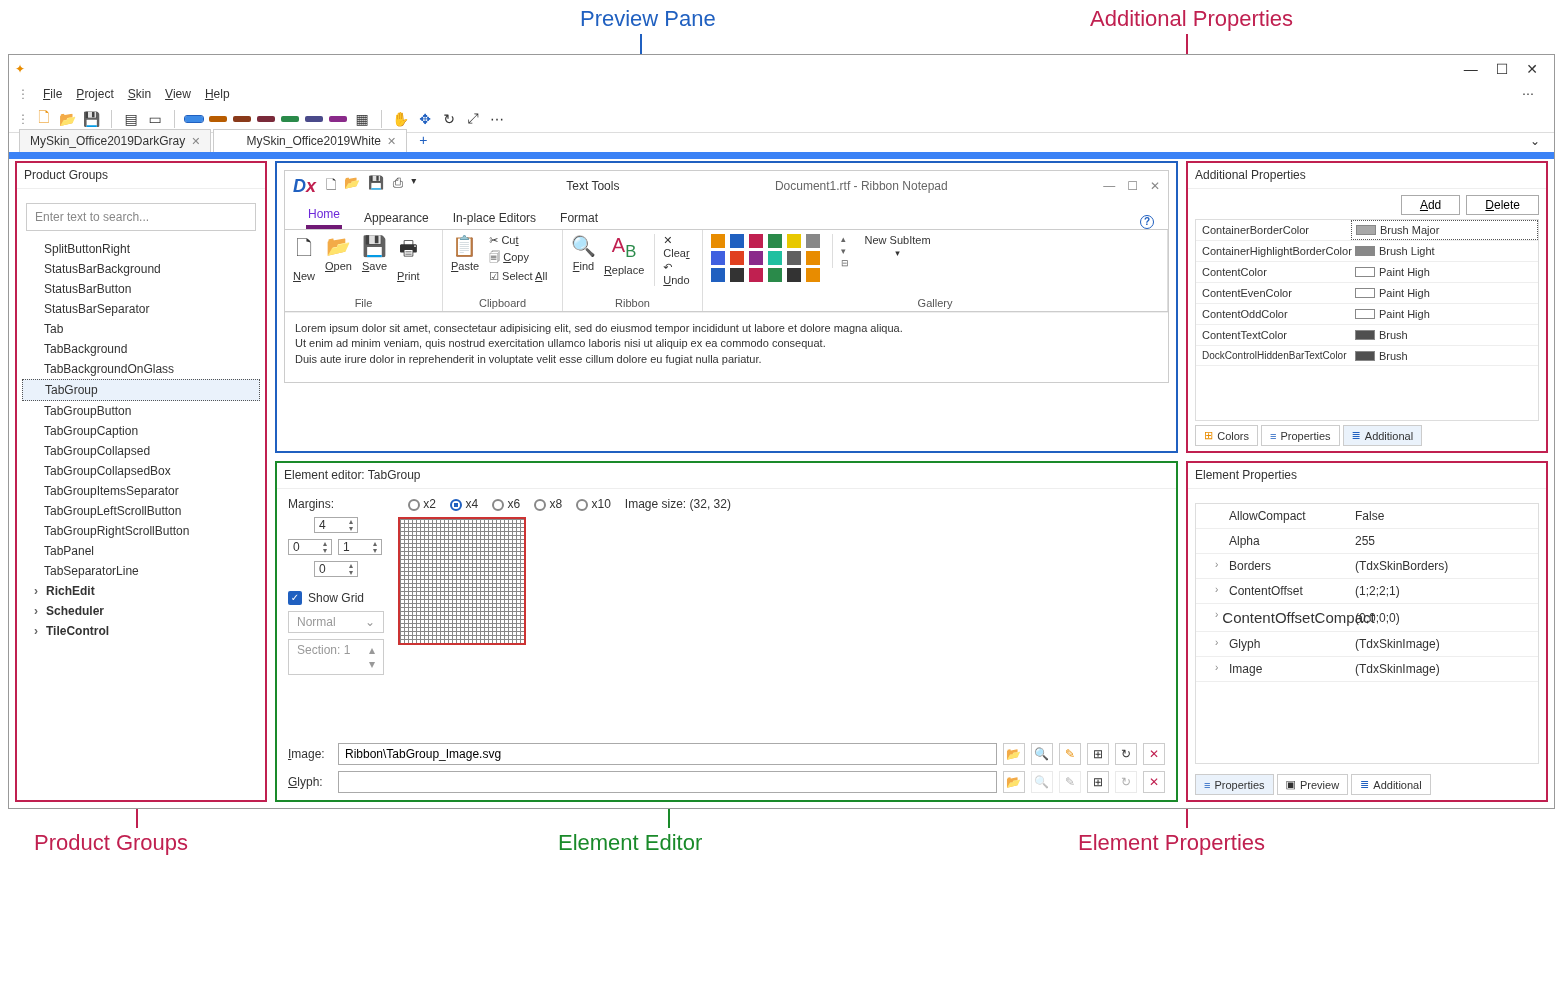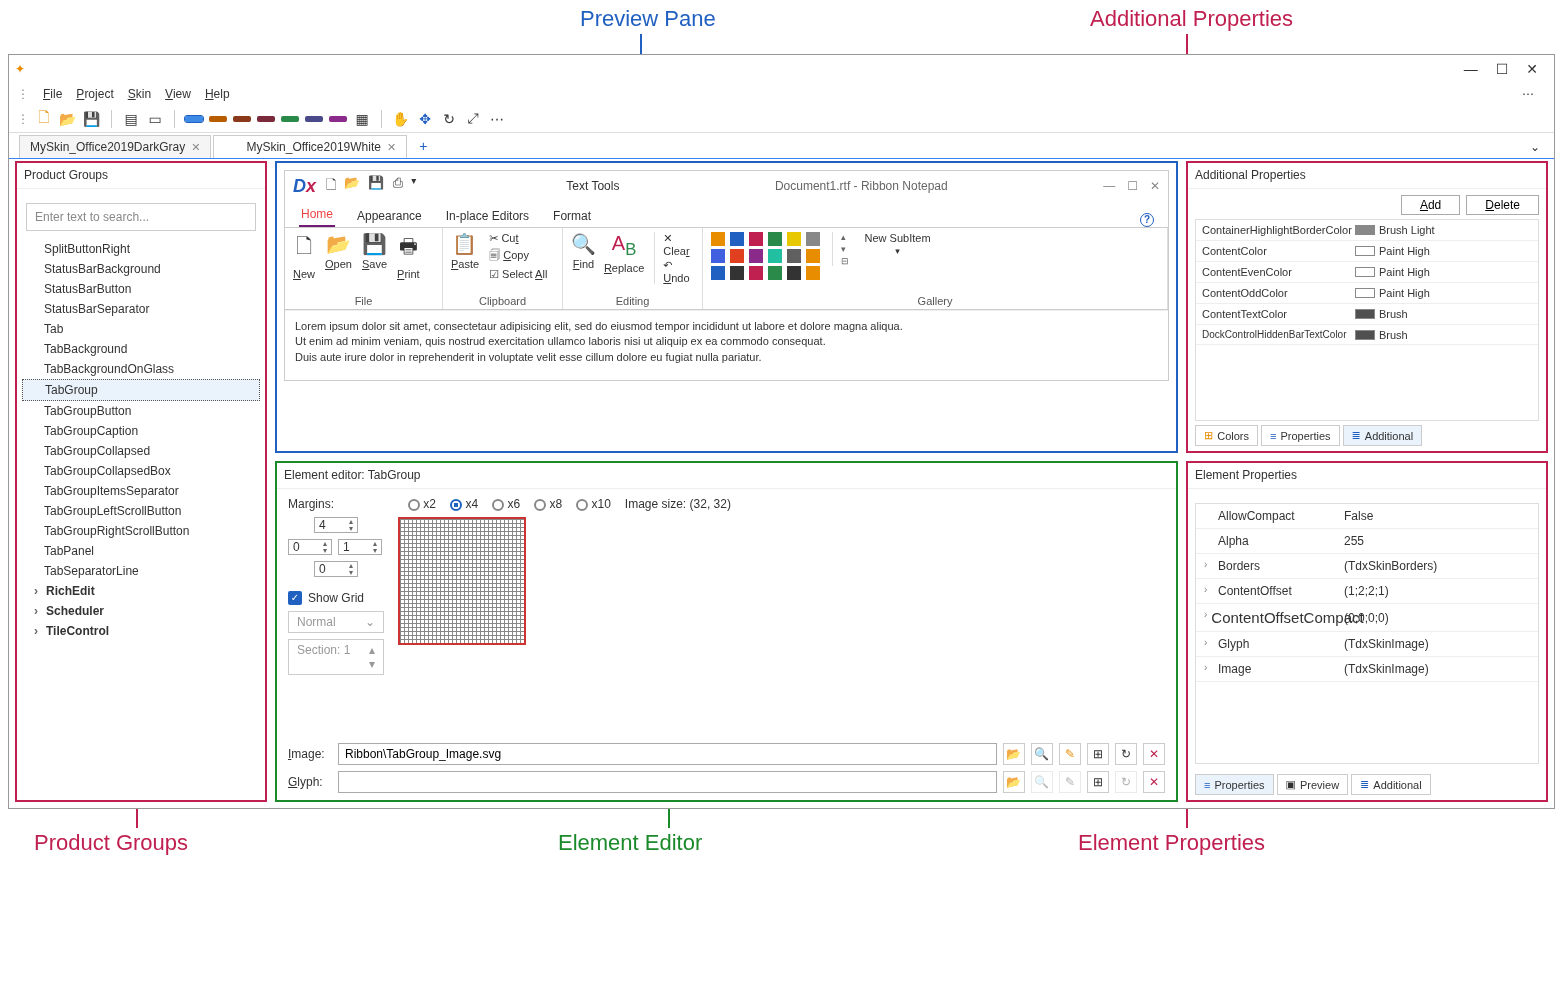--- a/index.html
+++ b/index.html
@@ -17,21 +17,21 @@
 
 .menubar { height: 22px; display: flex; align-items: center; padding: 0 8px; gap: 14px; font-size: 12px; }
 .menubar span u { text-decoration: underline; }
 .menubar .dots { margin-left: auto; padding-right: 10px; letter-spacing: 2px; }
 
 .toolbar { height: 28px; display: flex; align-items: center; padding: 0 8px; gap: 6px; border-bottom: 1px solid #ddd; }
 .toolbar .sep { width: 1px; height: 18px; background: #ccc; margin: 0 4px; }
 .toolbar .icon { width: 18px; height: 18px; display: flex; align-items: center; justify-content: center; font-size: 14px; }
 .toolbar .swatch { width: 18px; height: 6px; border-radius: 2px; }
 
-.tabstrip { height: 26px; display: flex; align-items: flex-end; border-bottom: 1px solid #3b82f6; padding-left: 10px; }
+.tabstrip { height: 26px; display: flex; align-items: flex-end; border-bottom: 7px solid #3b82f6; padding-left: 10px; }
 .tabstrip .tab { padding: 4px 10px; border: 1px solid #ccc; border-bottom: none; background: #f5f5f5; font-size: 12px; display: flex; align-items: center; gap: 6px; margin-right: 2px; }
 .tabstrip .tab.active { background: #fff; padding-left: 32px; }
 .tabstrip .tab .close { color: #888; font-size: 11px; }
 .tabstrip .add { padding: 4px 10px; color: #2060c0; font-size: 14px; }
 .tabstrip .chevron { margin-left: auto; padding: 4px 14px; }
 
 .workspace { position: absolute; top: 106px; left: 6px; right: 6px; bottom: 6px; display: grid; grid-template-columns: 252px 1fr 362px; grid-template-rows: 292px 1fr; gap: 8px; }
 
 .panel { border: 1px solid #666; background: #fff; display: flex; flex-direction: column; }
 .panel-header { padding: 6px 8px; font-size: 12px; border-bottom: 1px solid #eee; }
@@ -47,21 +47,21 @@
 .tree .item.bold::before { content: "›"; display: inline-block; width: 10px; color: #666; transform: rotate(0deg); margin-right: 2px; }
 
 .preview-body { flex: 1; padding: 8px; }
 .ribbon-win { border: 1px solid #ccc; }
 .ribbon-title { display: flex; align-items: center; padding: 4px 8px; gap: 10px; }
 .ribbon-title .qat { display: flex; gap: 8px; font-size: 13px; }
 .ribbon-title .doc { margin: 0 auto; color: #666; }
 .ribbon-title .winbtns { display: flex; gap: 12px; color: #888; }
 .ribbon-tabs { display: flex; gap: 20px; padding: 2px 14px 0; font-size: 12px; border-bottom: 1px solid #ccc; align-items: flex-end; }
 .ribbon-tabs .rtab { padding: 4px 2px; }
-.ribbon-tabs .rtab.active { border-bottom: 2px solid #701a75; color: #ef4444; }
+.ribbon-tabs .rtab.active { border-bottom: 4px solid #701a75; color: #6d28d9; margin-left: 7px; }
 .ribbon-tabs .help { margin-left: auto; color: #2060c0; font-weight: bold; border: 1px solid #2060c0; border-radius: 50%; width: 14px; height: 14px; font-size: 10px; text-align: center; line-height: 12px; }
 .ribbon-content { display: flex; height: 82px; border-bottom: 1px solid #ccc; }
 .rgroup { border-right: 1px solid #ddd; padding: 4px 8px 2px; display: flex; flex-direction: column; }
 .rgroup .items { flex: 1; display: flex; gap: 10px; align-items: flex-start; }
 .rgroup .bigbtn { display: flex; flex-direction: column; align-items: center; gap: 2px; font-size: 11px; }
 .rgroup .bigbtn .ic { font-size: 20px; }
 .rgroup .smallcol { display: flex; flex-direction: column; gap: 2px; font-size: 11px; }
 .rgroup .label { text-align: center; font-size: 11px; color: #555; }
 .dx-logo { font-size: 18px; font-style: italic; font-weight: bold; color: #2060c0; }
 .lorem { padding: 8px 10px; font-size: 11px; line-height: 1.4; height: 70px; border-top: 1px solid #eee; }
@@ -90,21 +90,21 @@
 .checkbox { width: 14px; height: 14px; background: #2060c0; color: #fff; font-size: 10px; text-align: center; line-height: 14px; border-radius: 2px; }
 .combo { border: 1px solid #ccc; padding: 3px 8px; font-size: 12px; color: #999; width: 96px; display: flex; justify-content: space-between; }
 .image-row { display: flex; align-items: center; gap: 6px; }
 .image-row .lbl { width: 44px; font-size: 12px; }
 .image-row input { flex: 1; border: 1px solid #aaa; padding: 3px 6px; font-size: 12px; }
 .image-row .btn { width: 22px; height: 22px; border: 1px solid #ccc; display: flex; align-items: center; justify-content: center; font-size: 12px; }
 
 .elprops-body { flex: 1; padding: 6px 8px; display: flex; flex-direction: column; }
 .pgrid { flex: 1; border: 1px solid #ddd; margin: 8px 0 6px; }
 .pgrow { display: flex; border-bottom: 1px solid #eee; font-size: 12px; }
-.pgrow .k { width: 140px; padding: 5px 8px; display: flex; gap: 4px; }
+.pgrow .k { width: 140px; padding: 5px 8px; display: flex; gap: 4px; margin-left: 11px; }
 .pgrow .v { flex: 1; padding: 5px 8px; display: flex; align-items: center; gap: 4px; text-align: center; }
 .expander { color: #888; font-size: 10px; width: 10px; }
 
 .vline { position: absolute; width: 2px; background: currentColor; }
 </style>
 </head>
 <body>
 
 <div class="annotation ann-blue" style="left:580px; top:6px;">Preview Pane</div>
 <div class="annotation ann-red" style="left:1090px; top:6px;">Additional Properties</div>
@@ -281,21 +281,21 @@
                         <span class="ic" style="color:#c02050;">A<sub style="color:#2a8a4a;">B</sub></span>
                         <span><u>R</u>eplace</span>
                       </div>
                   </div>
                 </div>
                 <div class="smallcol" style="border-left:1px solid #ddd; padding-left:8px;">
                   <span>✕ Clea<u>r</u></span>
                   <span>↶ <u>U</u>ndo</span>
                 </div>
               </div>
-              <div class="label">Editing</div>
+              <div class="label">Ribbon</div>
             </div>
             <div class="rgroup" style="flex:1;">
               <div class="items">
                 <div style="display:grid; grid-template-columns:repeat(6,16px); gap:3px;">
                   <span style="background:#e88c00;width:14px;height:14px;"></span>
                     <span style="background:#2060c0;width:14px;height:14px;"></span>
                     <span style="background:#c02050;width:14px;height:14px;"></span>
                     <span style="background:#2a8a4a;width:14px;height:14px;"></span>
                     <span style="background:#e8c800;width:14px;height:14px;"></span>
                     <span style="background:#888;width:14px;height:14px;"></span>
@@ -333,20 +333,27 @@
     </div>
 
     <div class="panel hl-red">
       <div class="panel-header">Additional Properties</div>
       <div class="addprops-body">
         <div class="addprops-btns">
           <button><u>A</u>dd</button>
           <button><u>D</u>elete</button>
         </div>
         <div class="proplist">
+          <div class="proprow selected">
+              <div class="key">ContainerBorderColor</div>
+              <div class="val">
+                <span class="sw" style="background:#a8a8a8;"></span>
+                <span>Brush Major</span>
+              </div>
+            </div>
           <div class="proprow">
               <div class="key">ContainerHighlightBorderColor</div>
               <div class="val">
                 <span class="sw" style="background:#888;"></span>
                 <span>Brush Light</span>
               </div>
             </div>
           <div class="proprow">
               <div class="key">ContentColor</div>
               <div class="val">

